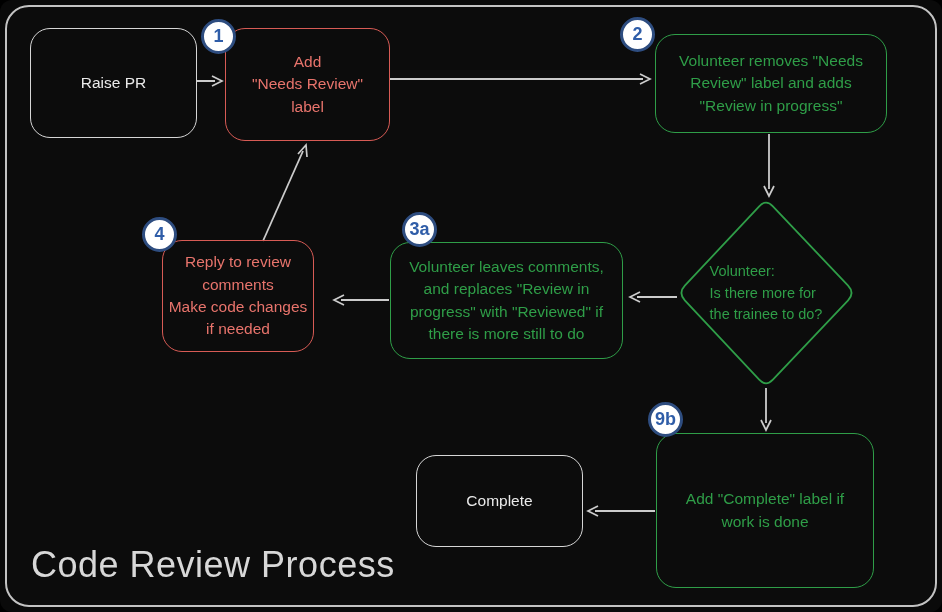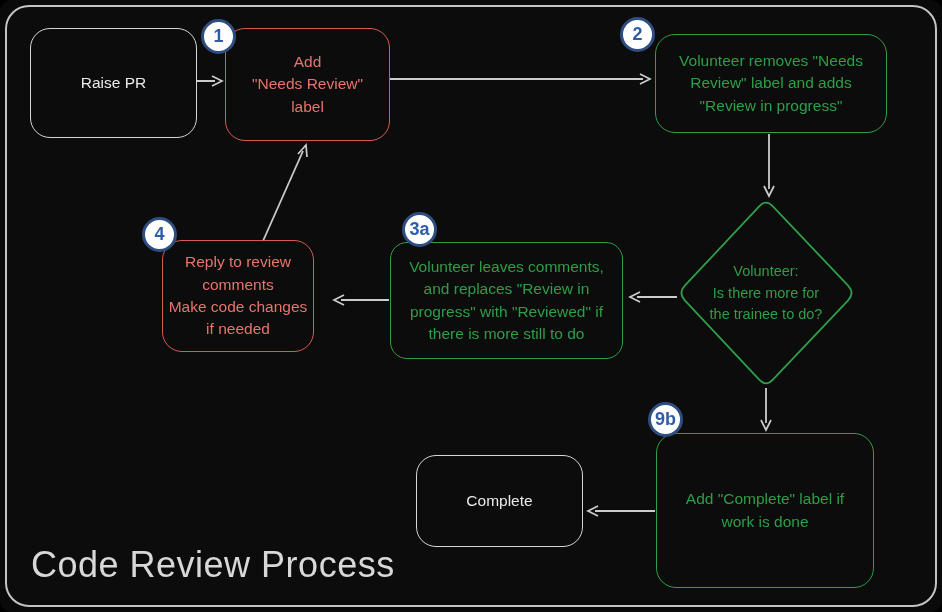--- a/index.html
+++ b/index.html
@@ -22,39 +22,39 @@
     border-radius:20px;border:1.7px solid;
     display:flex;align-items:center;justify-content:center;
     text-align:center;white-space:pre-line;
     font-size:15.5px;line-height:1.45;
   }
   .node.neutral{border-color:var(--neutral_border);color:var(--neutral_text);}
   .node.red{border-color:var(--red_border);color:var(--red);}
   .node.green{border-color:var(--green);color:var(--green);}
   .diamond-label{
     position:absolute;z-index:2;left:676px;top:262px;width:180px;height:62px;
-    display:flex;align-items:center;justify-content:center;text-align:center;
+    display:flex;align-items:center;justify-content:center;text-align:left;
     white-space:pre-line;font-size:14.5px;line-height:1.45;color:var(--green);
   }
   .badge{
     position:absolute;z-index:3;width:35px;height:35px;box-sizing:border-box;
     border-radius:50%;background:var(--badge_bg);
     border:3px solid var(--badge_border);color:var(--badge_text);
     display:flex;align-items:center;justify-content:center;
     font-weight:700;font-size:18px;
   }
   .title{
     position:absolute;z-index:2;left:31px;top:544px;
     font-size:36px;font-weight:400;letter-spacing:0.5px;color:var(--title);
   }
   
   #n-raise-pr   {left:30px; top:28px; width:167px;height:110px;}
   #n-box1       {left:225px;top:28px; width:165px;height:113px;}
   #n-box2       {left:655px;top:34px; width:232px;height:99px; padding:0 6px;}
-  #n-box3a      {left:390px;top:242px;width:233px;height:117px;border-radius:17px;}
+  #n-box3a      {left:390px;top:242px;width:233px;height:117px;}
   #n-box4       {left:162px;top:240px;width:152px;height:112px;}
   #n-box3b      {left:656px;top:433px;width:218px;height:155px;padding:0 10px;}
   #n-complete   {left:416px;top:455px;width:167px;height:92px;}
   #b-1 {left:201px;top:19px;}
   #b-2 {left:620px;top:17px;}
   #b-3a{left:370px;top:212px;margin-left:32px;}
   #b-4 {left:142px;top:217px;}
   #b-3b{left:648px;top:402px;}
 </style>
 </head>

